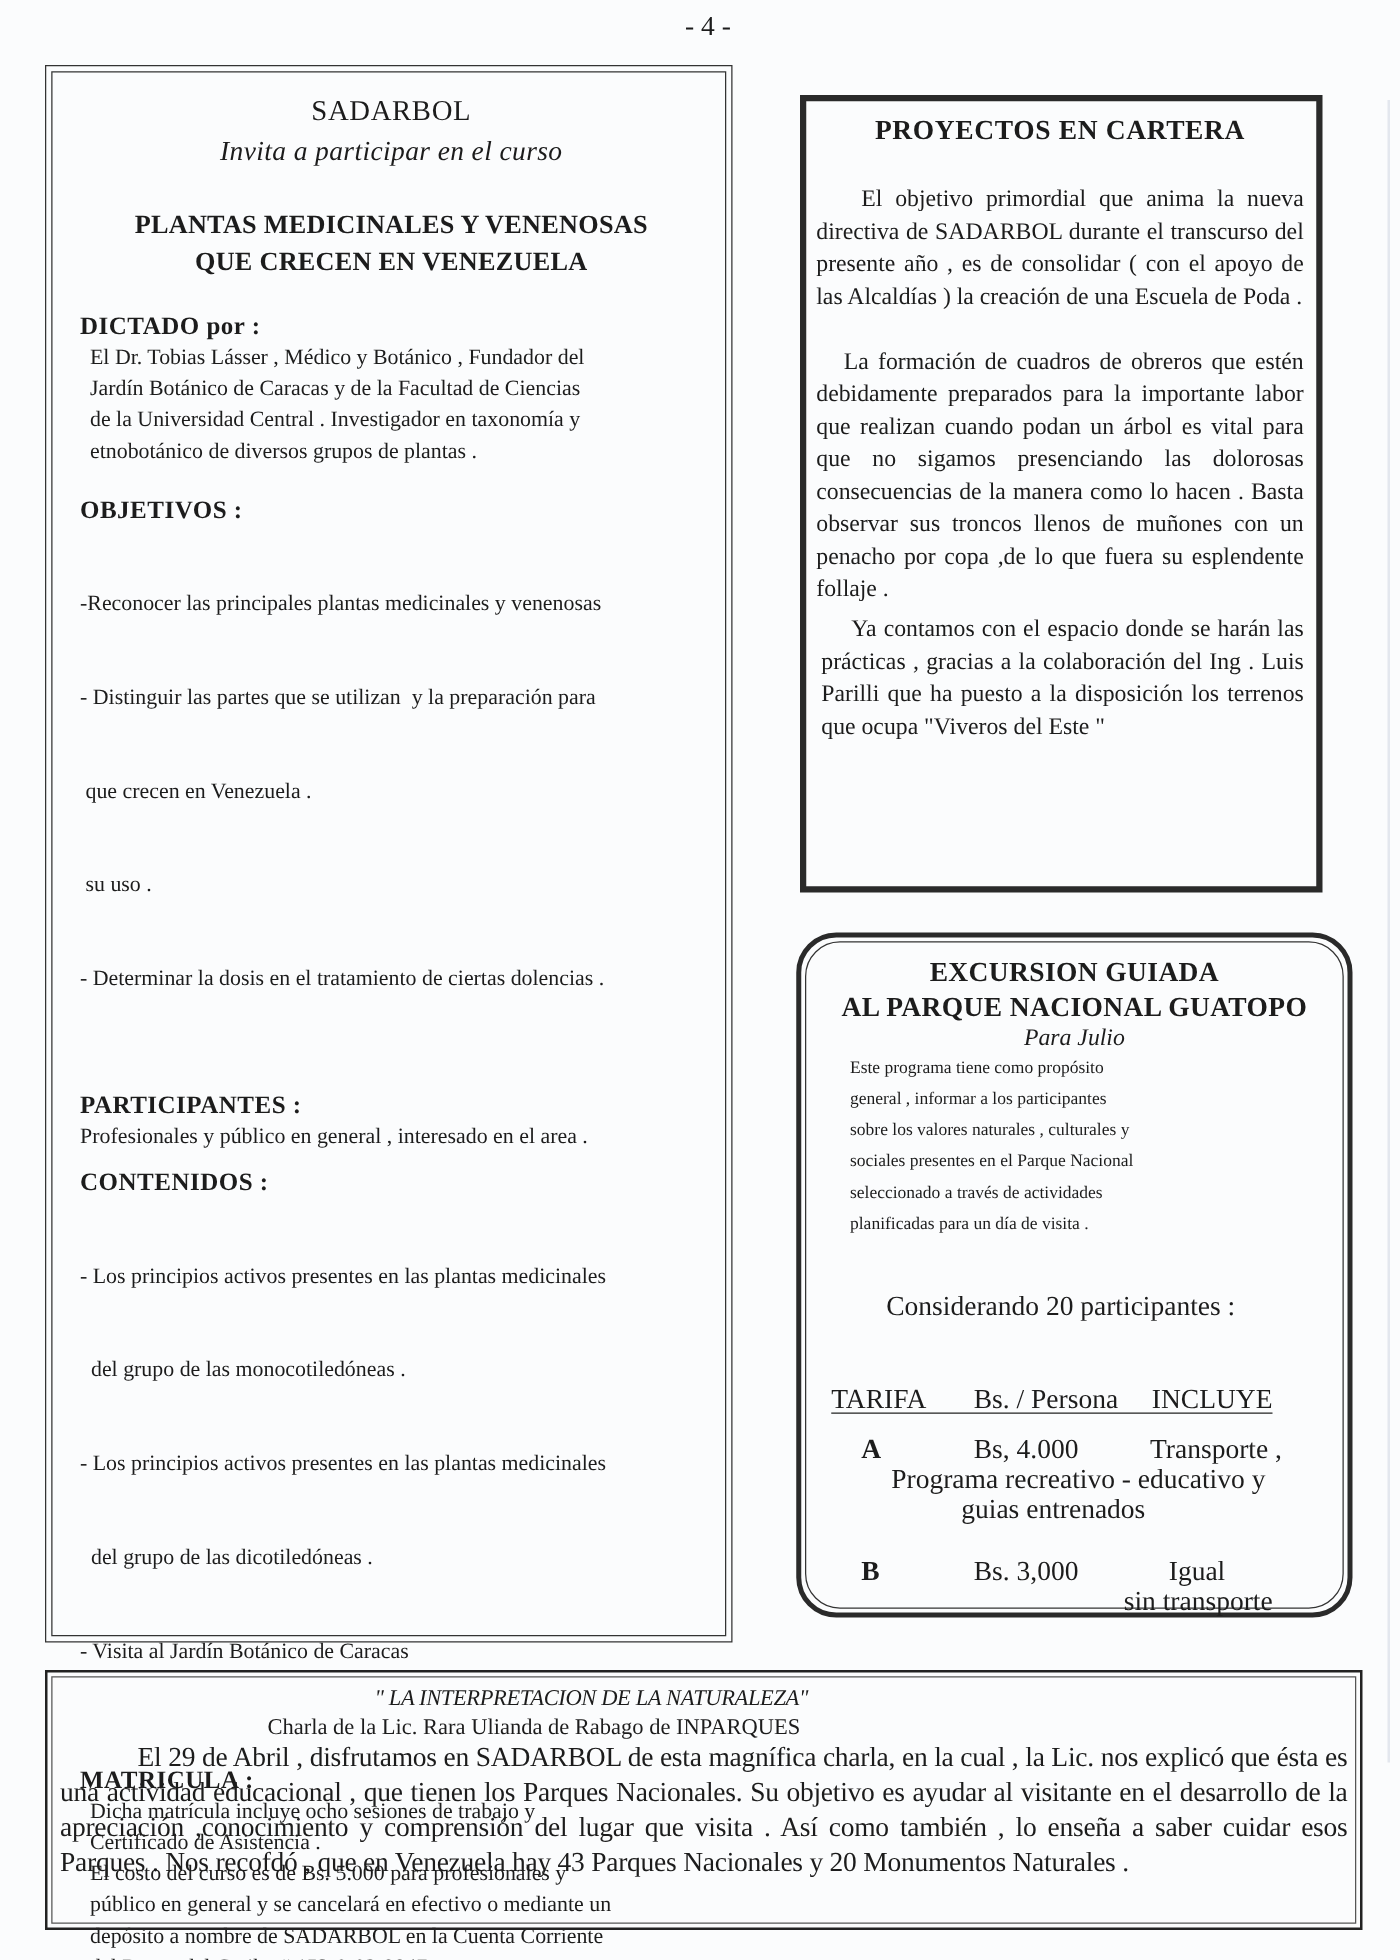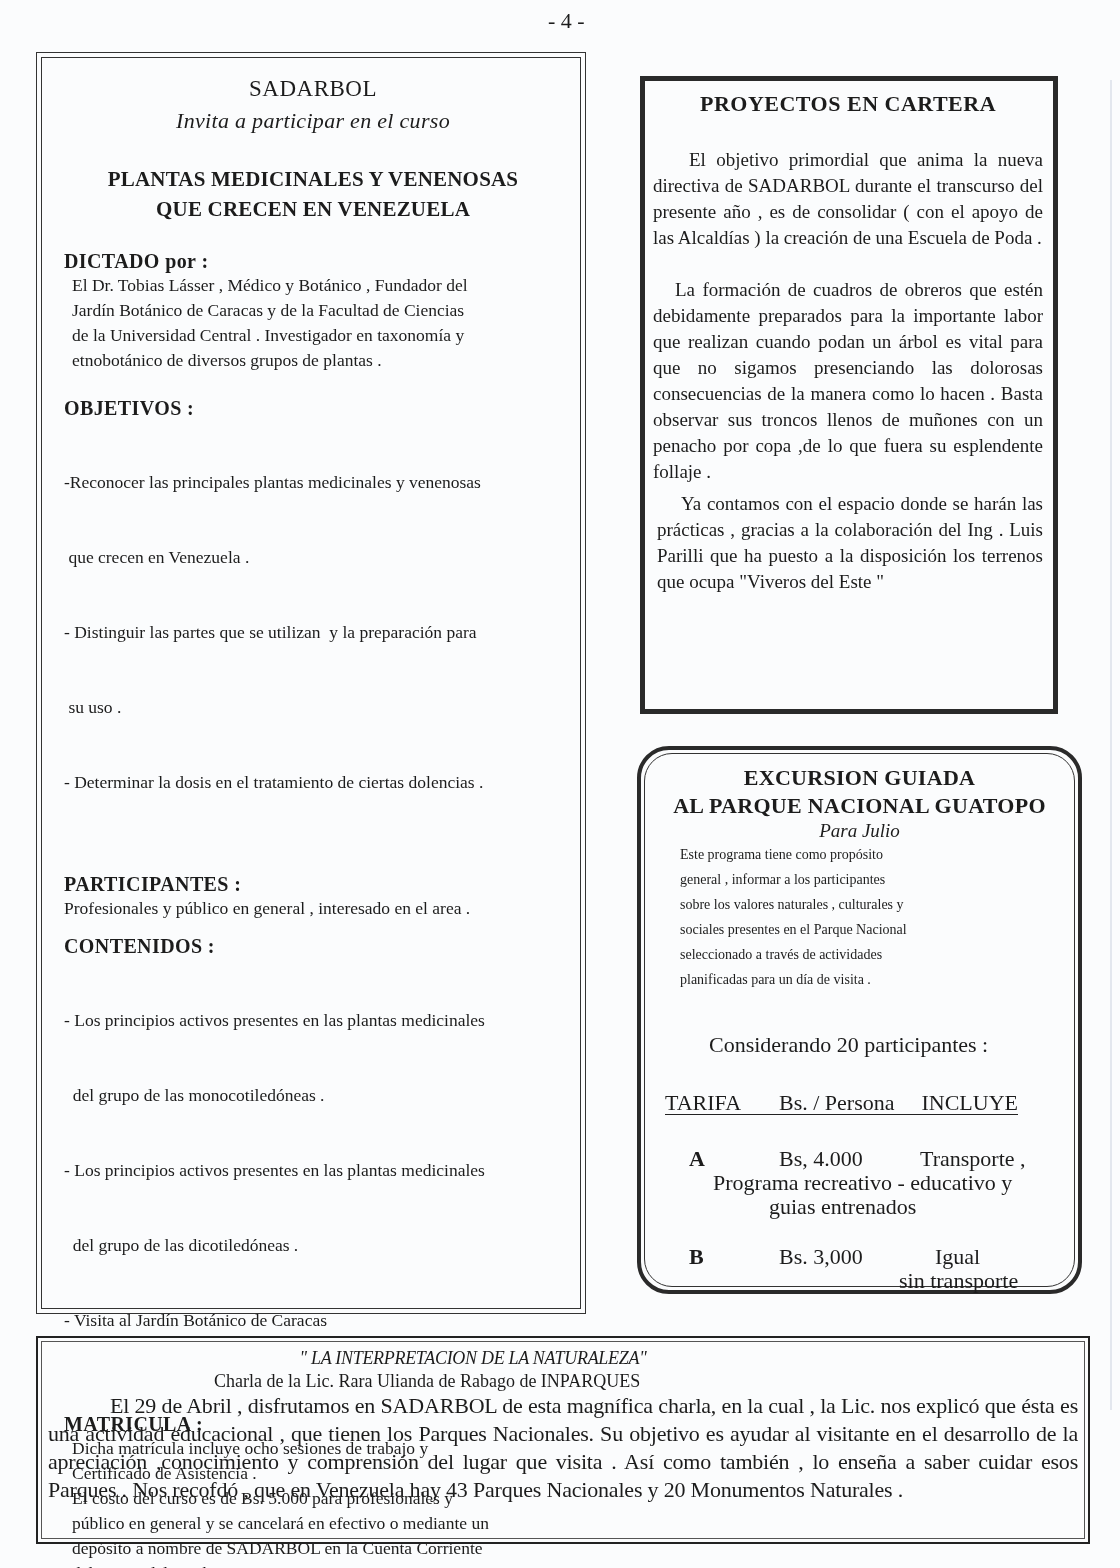--- a/index.html
+++ b/index.html
@@ -37,21 +37,21 @@
   #projects-box .h { font-weight: bold; font-size: 22px; text-align: center; letter-spacing: 0.5px; }
   #projects-box p { margin: 0; font-size: 19px; line-height: 26px; text-align: justify; }
 
   
   #excursion-box { left: 637px; top: 746px; width: 445px; height: 548px;
     border: 4px solid #2a2a2a; border-radius: 32px; padding: 3px; }
   #excursion-box .inner { border: 1.5px solid #333; border-radius: 28px; width: 100%; height: 100%; box-sizing: border-box; position: relative; }
   .ex-h { font-weight: bold; font-size: 22px; text-align: center; line-height: 28px; letter-spacing: 0.3px; }
   .ex-it { font-style: italic; font-size: 19px; text-align: center; }
   .ex-body { font-size: 14px; line-height: 25px; padding-left: 35px; }
-  .tarifa-head { position: absolute; left: 20px; right: 56px; top: 336px; border-bottom: 1.5px solid #222;
+  .tarifa-head { position: absolute; left: 20px; right: 56px; top: 352px; border-bottom: 1.5px solid #222;
     font-size: 17px; height: 24px; text-decoration: underline; }
   .abs { position: absolute; font-size: 22px; }
 
   
   #talk-box { left: 36px; top: 1336px; width: 1054px; height: 208px;
     border: 2px solid #222; padding: 3px; }
   #talk-box .inner { border: 1px solid #555; width: 100%; height: 100%; box-sizing: border-box; padding: 6px 6px 0 6px; }
   .talk-title { font-style: italic; font-size: 18px; text-align: center; padding-right: 180px; letter-spacing: -0.3px; }
   .talk-sub { font-size: 18px; padding-left: 166px; margin-top: 2px; }
   .talk-body { font-size: 22px; line-height: 28px; text-align: justify; letter-spacing: -0.2px; }
@@ -76,22 +76,22 @@
     <div class="sec-body indent">
       <div>El Dr. Tobias Lásser , Médico y Botánico , Fundador del</div>
       <div>Jardín Botánico  de  Caracas y de la Facultad de Ciencias</div>
       <div>de la Universidad Central .  Investigador en taxonomía  y</div>
       <div>etnobotánico de diversos grupos de plantas .</div>
     </div>
 
     <div style="margin-top:24px" class="sec-h">OBJETIVOS :</div>
     <div class="sec-body" style="white-space:pre">
       <div>-Reconocer las principales plantas medicinales y venenosas</div>
+      <div>- Distinguir las partes que se utilizan  y la preparación para</div>
       <div> que crecen en Venezuela .</div>
-      <div>- Distinguir las partes que se utilizan  y la preparación para</div>
       <div> su uso .</div>
       <div>- Determinar la dosis en el tratamiento de ciertas dolencias .</div>
     </div>
 
     <div style="margin-top:28px" class="sec-h">PARTICIPANTES :</div>
     <div class="sec-body">Profesionales y público en general , interesado en el area .</div>
 
     <div style="margin-top:14px" class="sec-h">CONTENIDOS :</div>
     <div class="sec-body" style="white-space:pre">
       <div>- Los principios activos presentes en las plantas medicinales</div>

